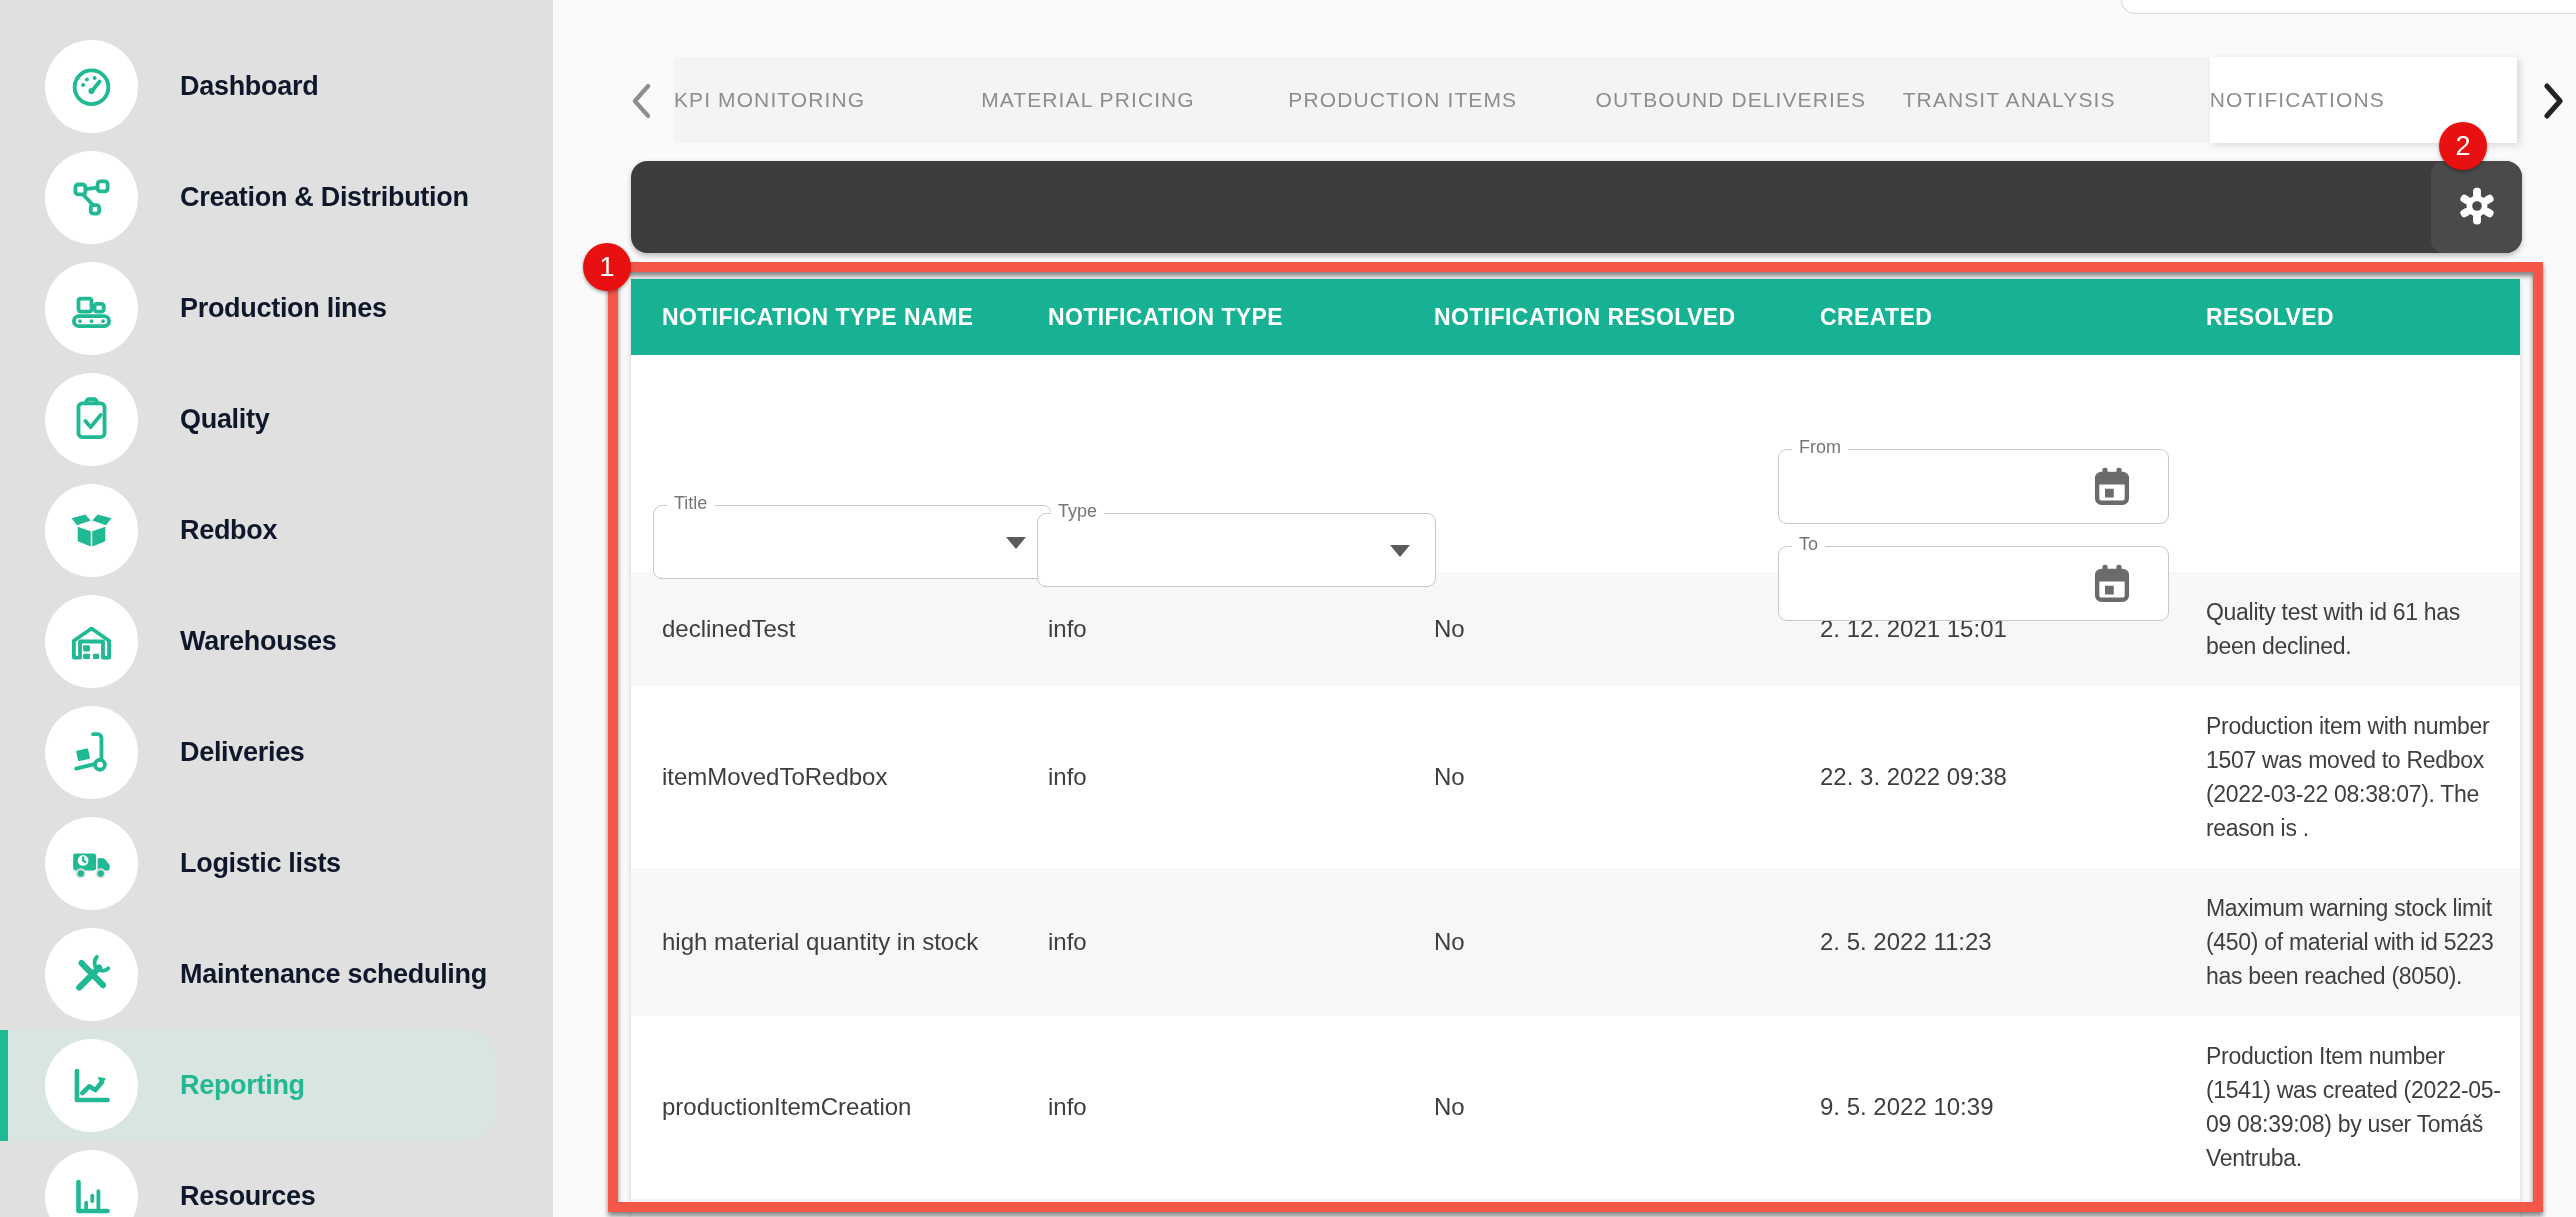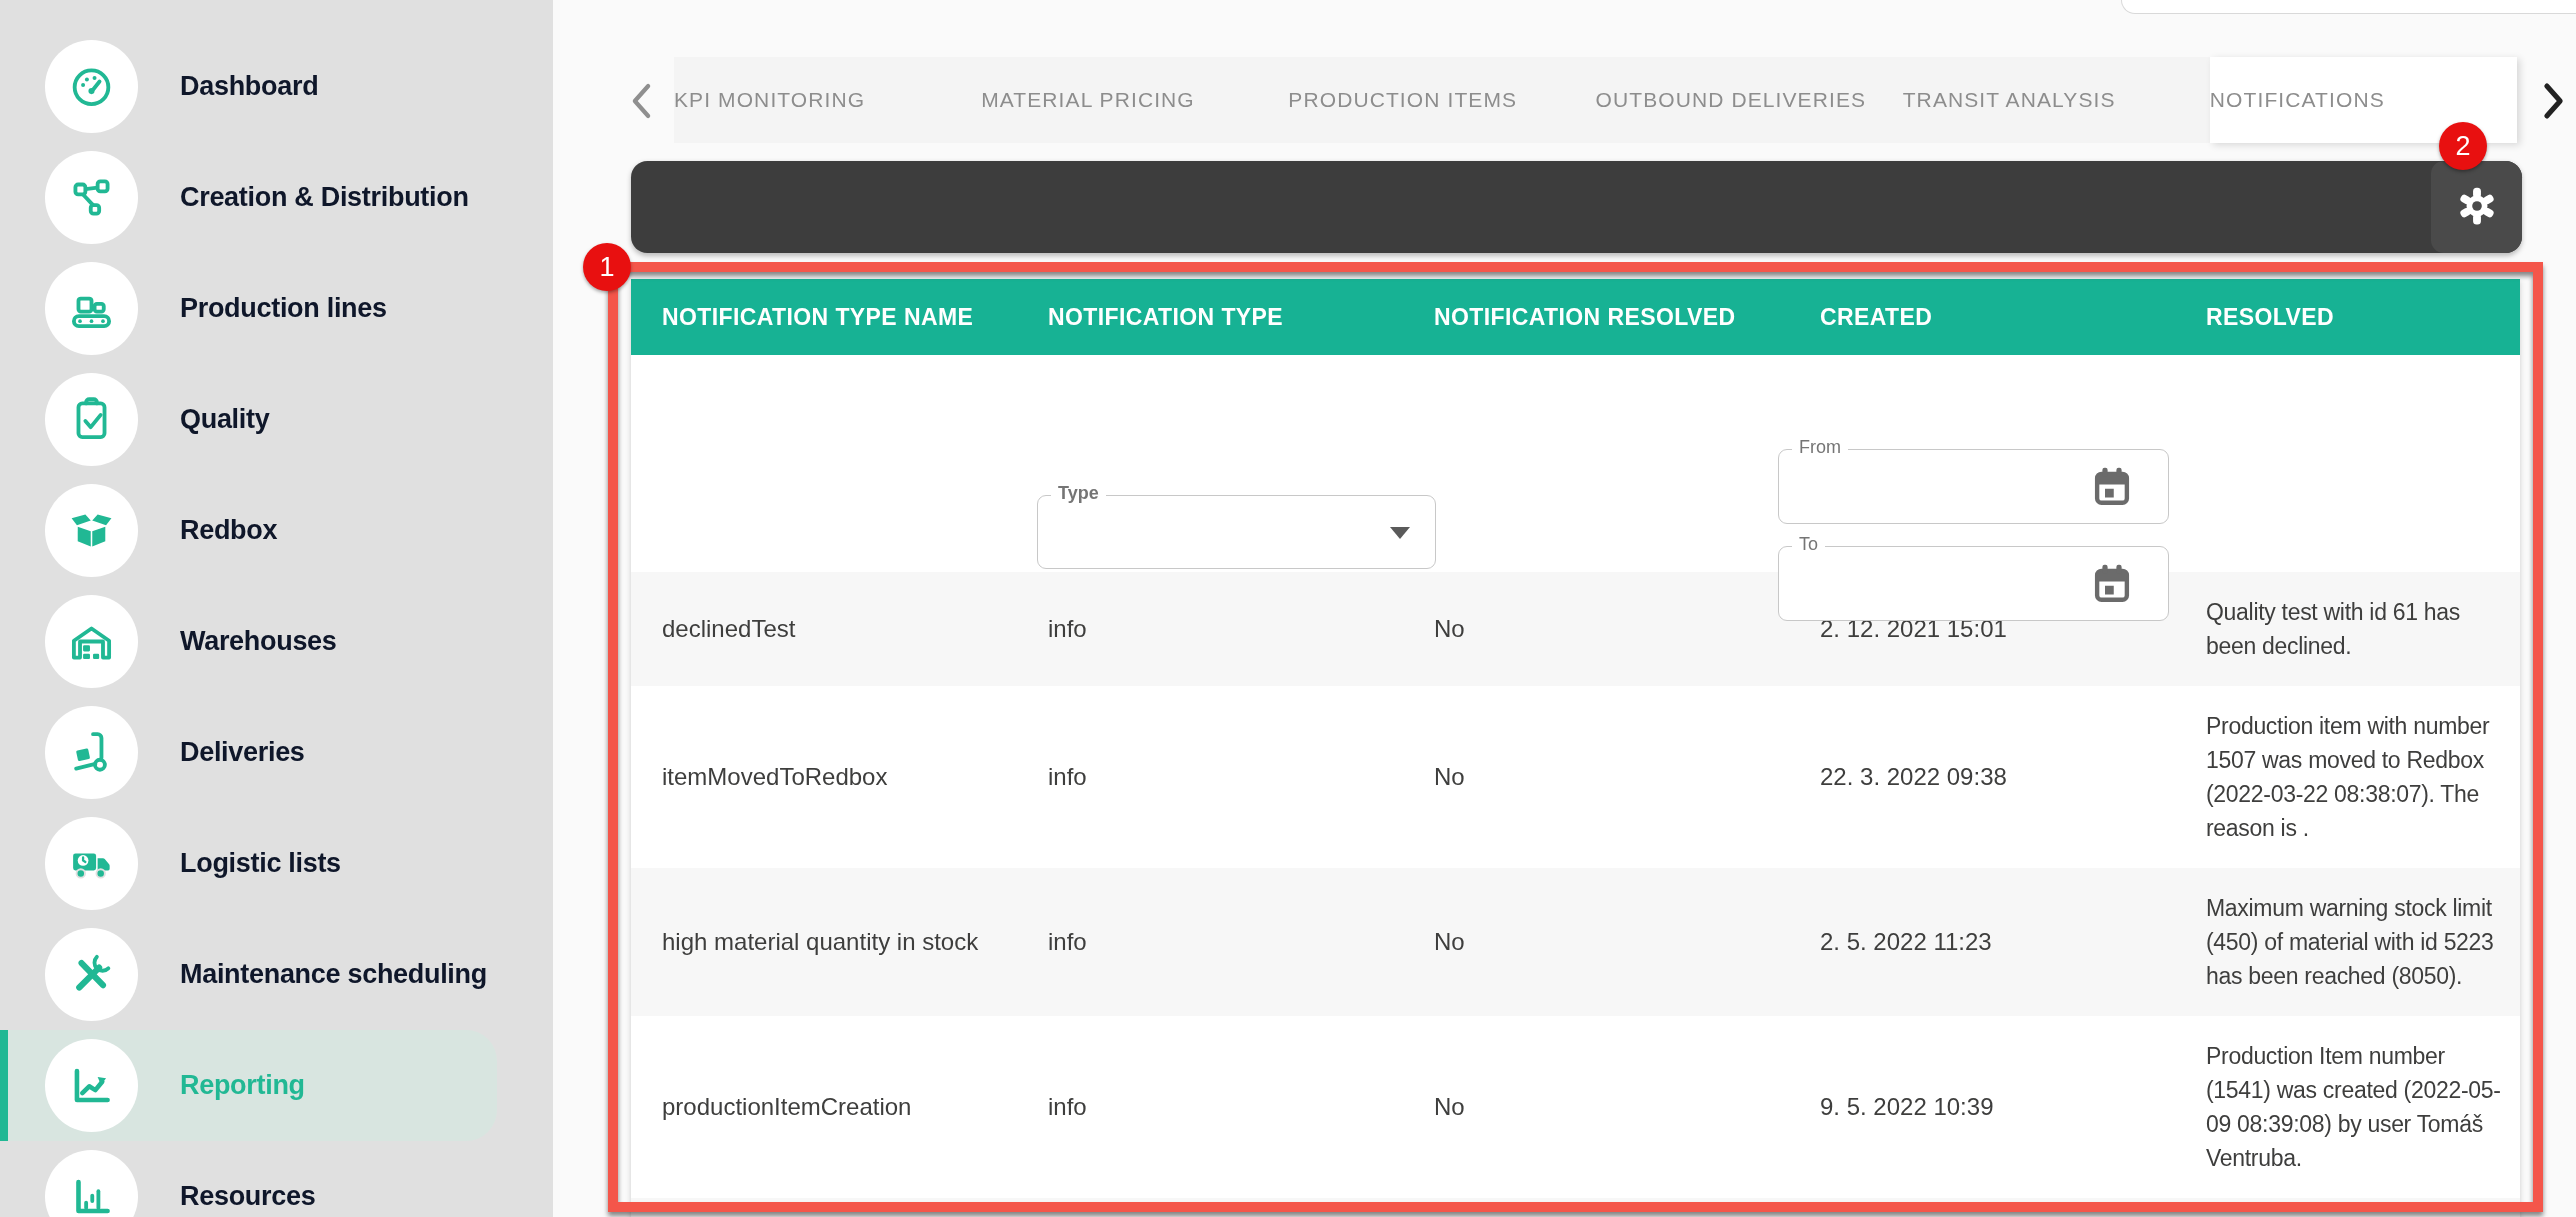--- a/index.html
+++ b/index.html
@@ -37,21 +37,21 @@
 
   
   .card{position:absolute;left:631px;top:279px;width:1889px;background:#fff;box-shadow:0 1.8px 5.5px rgba(0,0,0,0.18);}
   .thead{display:grid;grid-template-columns:395px 386px 386px 386px 1fr;height:76px;align-items:center;background:var(--teal,#17b294);color:#fff;font-size:23px;font-weight:700;letter-spacing:0.4px;}
   .th{padding-left:22px;white-space:nowrap;}
   .th:nth-of-type(1){padding-left:31px;}
 
   .filter-row{position:relative;height:217px;background:#fff;}
   .field{position:absolute;border:1.8px solid #c8c8c8;border-radius:9px;background:#fff;cursor:pointer;padding-left:39px;}
   .f-title{left:22px;top:150px;width:358px;height:72px;}
-  .f-type{left:406px;top:140px;width:358px;height:72px;font-weight:bold;}
+  .f-type{left:406px;top:158px;width:358px;height:72px;}
   .f-from{left:1147px;top:94px;width:350px;height:73px;}
   .f-to{left:1147px;top:191px;width:350px;height:73px;}
   .f-label{position:absolute;top:-12.7px;left:12.7px;background:#fff;padding:0 7.3px;font-size:18px;color:#757575;}
   .f-value{position:absolute;left:16.4px;top:22px;font-size:23px;color:#3d3d3c;}
   .caret{position:absolute;right:25.5px;top:50%;margin-top:-5.5px;width:0;height:0;border-left:10px solid transparent;border-right:10px solid transparent;border-top:12.7px solid #5a5a5a;}
   .cal{position:absolute;right:35px;top:50%;transform:translateY(-50%);display:flex;}
   .cal svg{width:42px;height:42px;}
 
   .tbody{display:block;}
   .trow{display:grid;grid-template-columns:395px 386px 386px 386px 1fr;align-items:center;padding:23px 0;font-size:24px;color:#3e3e3d;}
@@ -321,20 +321,25 @@
         <div class="th">NOTIFICATION TYPE</div>
 
         <div class="th">NOTIFICATION RESOLVED</div>
 
         <div class="th">CREATED</div>
 
         <div class="th">RESOLVED</div>
       </header>
 
     <div class="filter-row">
+      <div class="field f-title">
+        <span class="f-label">Title</span>
+        <span class="f-value"></span>
+        <span class="caret"></span>
+      </div>
       <div class="field f-type">
         <span class="f-label">Type</span>
         <span class="f-value"></span>
         <span class="caret"></span>
       </div>
       <div class="field f-from">
         <span class="f-label">From</span>
         <span class="f-value"></span>
         <span class="cal">
             <svg viewBox="0 0 48 48">

